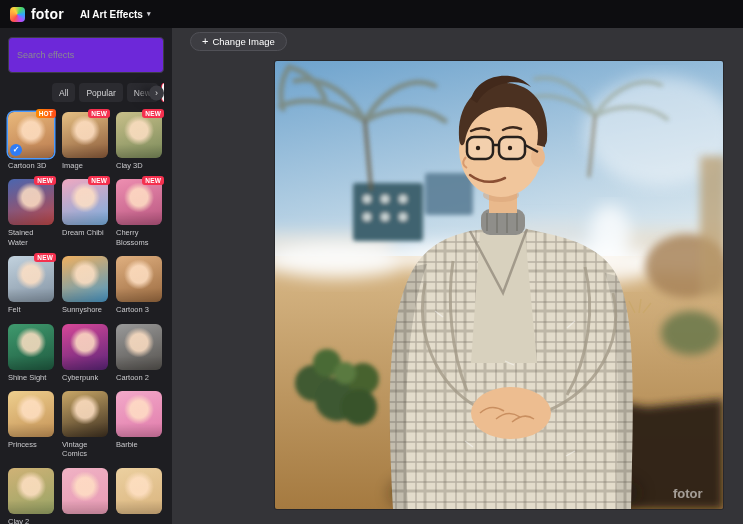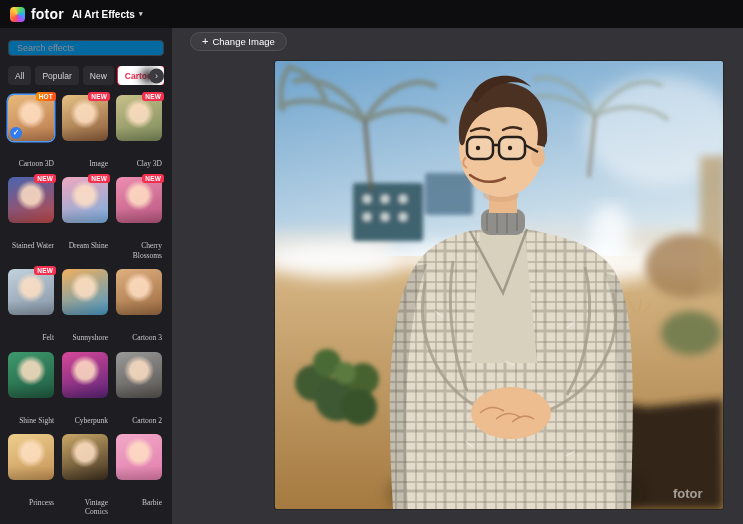--- a/index.html
+++ b/index.html
@@ -6,32 +6,32 @@
   html,body { width:743px; height:524px; overflow:hidden; background:#343438;
               font-family:"Liberation Sans", sans-serif; }
 
   
   .header { position:absolute; left:0; top:0; width:743px; height:28px;
             background:#0d0d10; display:flex; align-items:center; padding:0 10px; z-index:30; }
   .logo { display:flex; align-items:center; gap:6px; }
   .logo-mark { width:15px; height:15px; border-radius:4px;
                background:conic-gradient(from 210deg,#ff4e50,#ff9a3d,#ffd23d,#4cd964,#2fa7ff,#b44cff,#ff4e50); }
   .logo-text { color:#fff; font-size:14px; font-weight:700; letter-spacing:.2px; }
-  .nav-item { margin-left:8px; display:flex; align-items:center; gap:4px;
+  .nav-item { margin-left:16px; display:flex; align-items:center; gap:4px;
               color:#fff; font-size:10px; font-weight:600; background:none; border:none; cursor:pointer; }
   .nav-item .chev { font-size:7px; color:#cfcfd4; }
 
   
   .sidebar { position:absolute; left:0; top:28px; width:172px; height:496px;
              background:#1e1e22; padding:9px 8px 0 8px; overflow:hidden; z-index:20; }
-  .search-box { width:100%; height:16px; background:#0369a1; border:1px solid #3e3e44;
+  .search-box { width:100%; height:36px; background:#6d28d9; border:1px solid #3e3e44;
                 border-radius:4px; color:#d0d0d3; font-size:9px; padding:0 8px; outline:none; }
   .search-box::placeholder { color:#8a8a90; }
 
-  .tabs-wrap { position:relative; margin-top:10px; height:19px; }
+  .tabs-wrap { position:relative; margin-top:10px; height:19px;margin-left:44px; }
   .tabs { display:flex; gap:4px; overflow:hidden; height:19px; padding-right:16px; }
   .tab { flex:0 0 auto; padding:3px 7px; border-radius:4px; background:#2b2b30;
          color:#d6d6d8; font-size:8.5px; border:none; white-space:nowrap; cursor:pointer; }
   .tab.active { background:#fff; color:#f2274c; font-weight:700; box-shadow:0 0 0 1px #f2274c; }
   .tabs-more { position:absolute; right:0; top:50%; transform:translateY(-50%);
                width:15px; height:15px; border-radius:50%; background:#3a3a40; color:#ddd;
                font-size:9px; line-height:13px; text-align:center; border:none; cursor:pointer;
                box-shadow:-8px 0 10px rgba(30,30,34,.95); }
 
   .effects-grid { display:grid; grid-template-columns:repeat(3,46px); column-gap:8px;
@@ -43,21 +43,21 @@
                              linear-gradient(to bottom, rgba(0,0,0,0) 70%, rgba(0,0,0,.18)); }
   .badge { position:absolute; z-index:2; top:-3px; right:-2px; font-size:6.5px; font-weight:700;
            color:#fff; background:#f5304e; padding:1px 3px; border-radius:3px; letter-spacing:.2px; }
   .badge:empty { display:none; }
   .effect.hot .badge { background:linear-gradient(90deg,#ff8a00,#ff4d1a); }
   .check { display:none; position:absolute; z-index:2; left:2px; bottom:2px; width:12px; height:12px;
            border-radius:50%; background:#2f7cf6; color:#fff; font-size:8px; line-height:12px;
            text-align:center; font-weight:700; }
   .effect.selected .check { display:block; }
   .effect.selected .thumb { box-shadow:0 0 0 1.5px #4a9aff; }
-  .effect-name { font-size:7.5px; color:#c9c9cc; text-align:right; margin-top:18px; line-height:1.25;font-family:Liberation Serif, serif; }
+  .effect-name { font-size:7.5px; color:#c9c9cc; text-align:left; margin-top:3px; line-height:1.25; }
 
   
   .main { position:absolute; left:172px; top:28px; right:0; bottom:0; background:#343438; }
   .change-btn { position:absolute; left:18px; top:4px; display:flex; align-items:center; gap:4px;
                 background:#3d3d42; border:1px solid #515157; color:#fff; font-size:9.5px;
                 padding:3px 11px; border-radius:999px; cursor:pointer; }
   .change-btn .plus { font-size:11px; line-height:1; }
   .stage { position:absolute; left:103px; top:33px; width:448px; height:448px;
            border-radius:2px; overflow:hidden; box-shadow:0 0 0 1px rgba(0,0,0,.25); }
   .stage svg { display:block; width:100%; height:100%; }
@@ -119,21 +119,21 @@
           <span class="badge">NEW</span>
 
         </div>
         <div class="effect-name">Stained Water</div>
       </div>
       <div class="effect">
         <div class="thumb" style="background: linear-gradient(160deg, rgb(240, 168, 192), rgb(120, 174, 222));">
           <span class="badge">NEW</span>
 
         </div>
-        <div class="effect-name">Dream Shine</div>
+        <div class="effect-name">Dream Chibi</div>
       </div>
       <div class="effect">
         <div class="thumb" style="background: linear-gradient(160deg, rgb(238, 143, 177), rgb(184, 86, 128));">
           <span class="badge">NEW</span>
 
         </div>
         <div class="effect-name">Cherry Blossoms</div>
       </div>
       <div class="effect">
         <div class="thumb" style="background: linear-gradient(160deg, rgb(194, 210, 222), rgb(132, 148, 164));">

